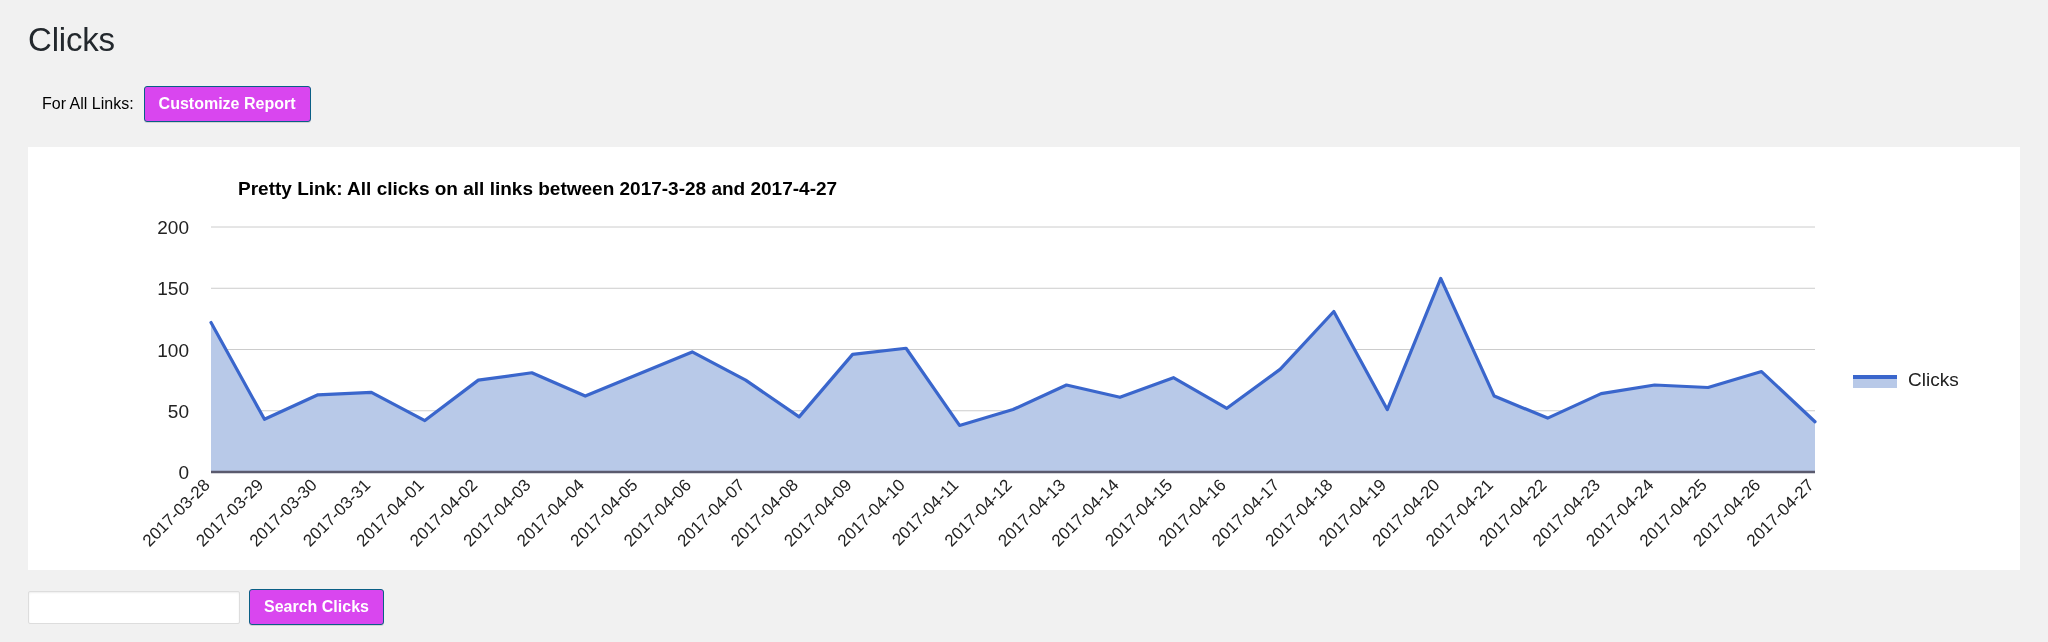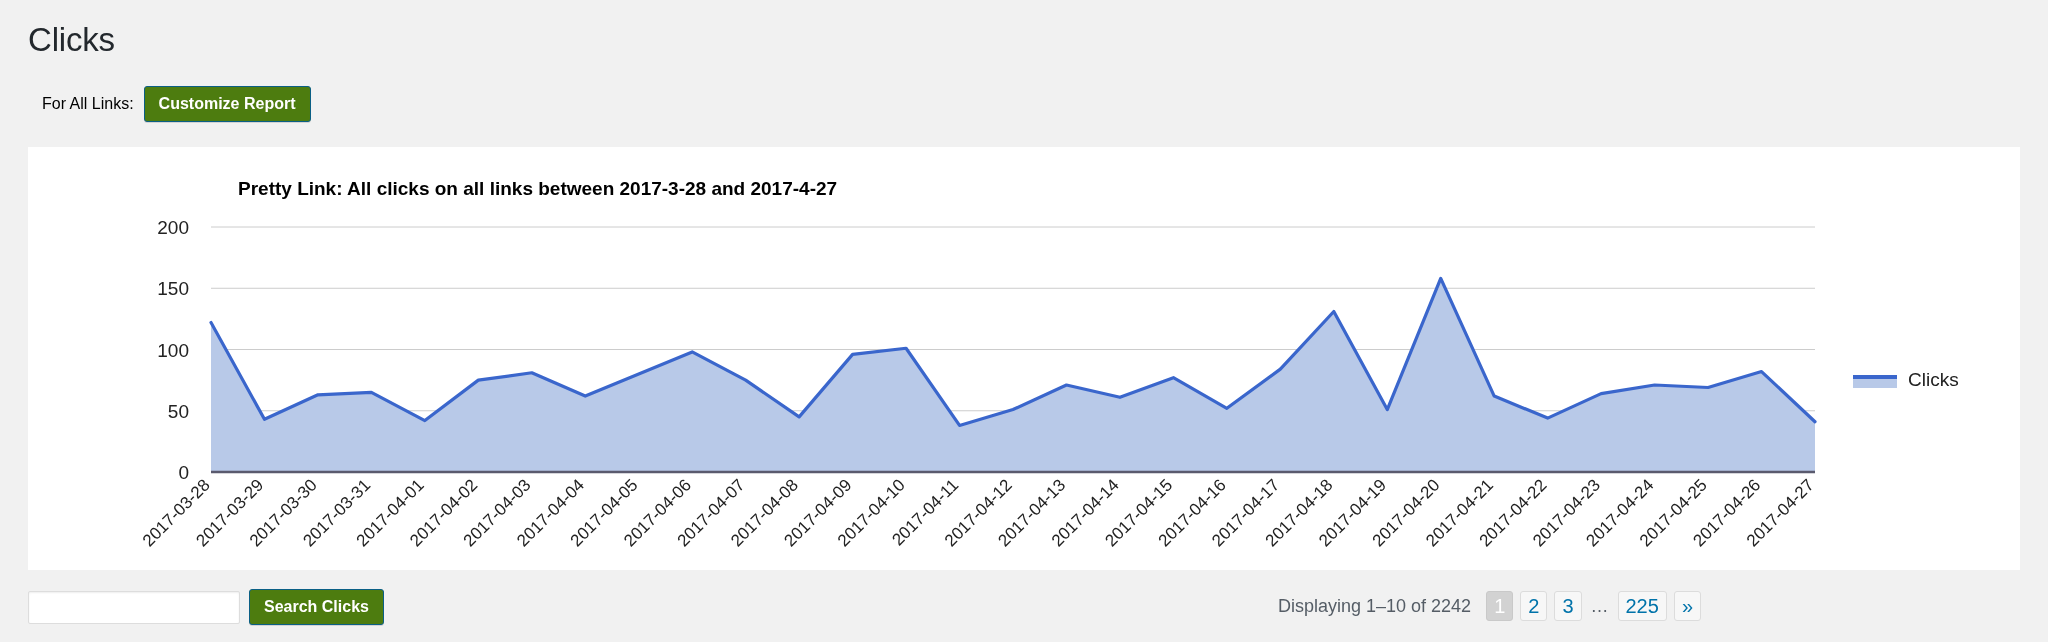--- a/index.html
+++ b/index.html
@@ -33,21 +33,21 @@
   }
   #for-all-links-row {
     position: absolute;
     left: 28px; top: 86px;
     display: flex;
     align-items: center;
     gap: 10px;
     margin-left: 14px;
   }
   .btn-primary {
-    background: #4d7c0f;
+    background: #d946ef;
     border: 1px solid #0a5f85;
     border-radius: 3px;
     color: #ffffff;
     font-size: 16px;
     font-weight: bold;
     font-family: "Liberation Sans", sans-serif;
     padding: 8px 14px 9px 14px;
     line-height: 17px;
     cursor: pointer;
     box-shadow: 0 1px 0 rgba(0,0,0,0.12);
@@ -289,22 +289,13 @@
     <span id="legend-label">Clicks</span>
   </div>
 </div>
 
 <div id="footer">
   <div id="search-box">
     <input id="search-input" type="text" placeholder="" value="" style="">
     <button class="btn-primary">Search Clicks</button>
   </div>
 
-  <div id="pagination">
-    <span id="displaying-count">Displaying 1–10 of 2242</span>
-    <span class="page-btn current">1</span>
-    <a class="page-btn">2</a>
-    <a class="page-btn">3</a>
-    <span class="page-ellipsis">…</span>
-    <a class="page-btn">225</a>
-    <a class="page-btn">»</a>
-  </div>
 </div>
 
 </body></html>

